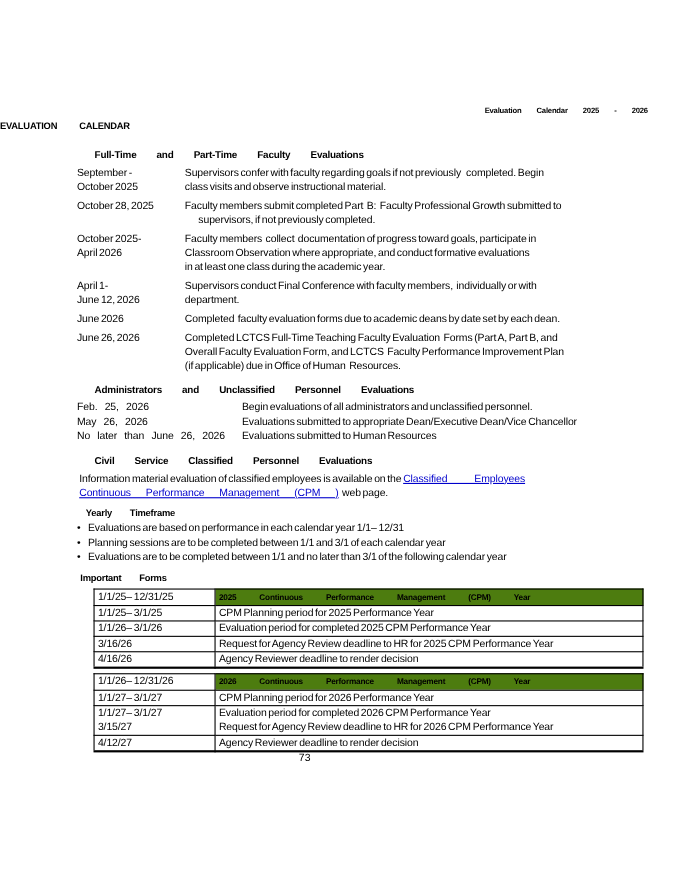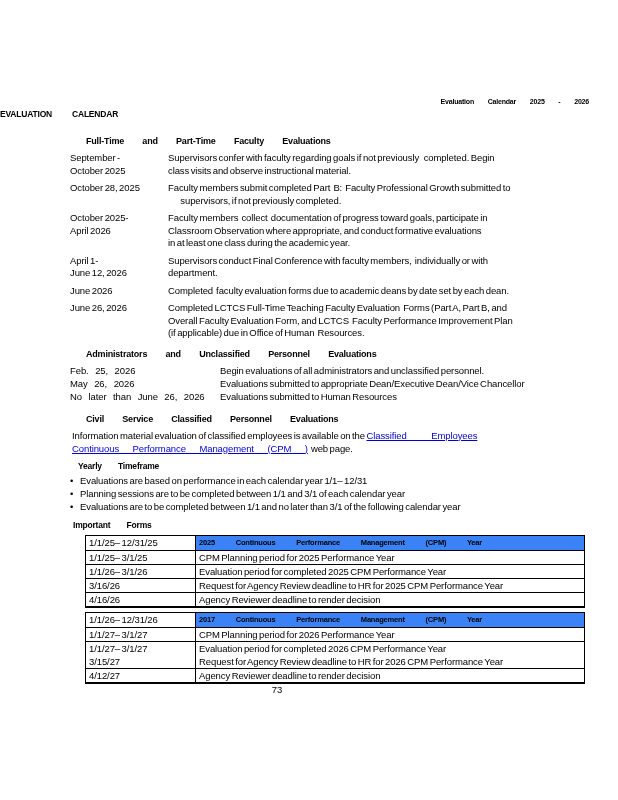--- a/index.html
+++ b/index.html
@@ -36,21 +36,21 @@
   .bullets{margin:3px 0 0 32px;}
   .bullet-item{line-height:13px;padding-left:10px;position:relative;}
   .bullet-item .bdot{position:absolute;left:0;top:0;}
   .important{margin:7px 0 0 35px;}
   
   table.cpm{border-collapse:collapse;width:500px;margin:5px 0 0 47px;
             border:1px solid #000;border-bottom:2px solid #000;}
   table.cpm td{border:1px solid #000;padding:0 2px 0 3px;font-size:9.5px;line-height:13px;
                word-spacing:-1px;letter-spacing:-0.1px;vertical-align:top;}
   table.cpm td.c1{width:104px;}
-  table.cpm td.hdr-title{background:#3b82f6;font-size:7.5px;font-weight:bold;
+  table.cpm td.hdr-title{background:#4d7c0f;font-size:7.5px;font-weight:bold;
                          word-spacing:19px;letter-spacing:-0.2px;line-height:14px;}
   table.cpm td.hdr-date{line-height:14px;}
   table.cpm.second{margin-top:4px;}
   .footer{position:absolute;top:684px;left:0;width:554px;text-align:center;font-size:9.5px;}
 </style>
 </head>
 <body>
 
 <div class="page">
 
@@ -183,21 +183,21 @@
         <td class="c1">4/16/26</td>
         <td>Agency Reviewer deadline to render decision</td>
       </tr>
     </tbody>
       </table>
 
     <table class="cpm second">
       <tbody>
           <tr>
         <td class="c1 hdr-date">1/1/26– 12/31/26</td>
-        <td class="hdr-title">2017 Continuous Performance Management (CPM) Year</td>
+        <td class="hdr-title">2026 Continuous Performance Management (CPM) Year</td>
       </tr>
       <tr>
         <td class="c1">1/1/27– 3/1/27</td>
         <td>CPM Planning period for 2026 Performance Year</td>
       </tr>
       <tr>
         <td class="c1">
           <div>1/1/27– 3/1/27</div>
           <div>3/15/27</div>
         </td>

